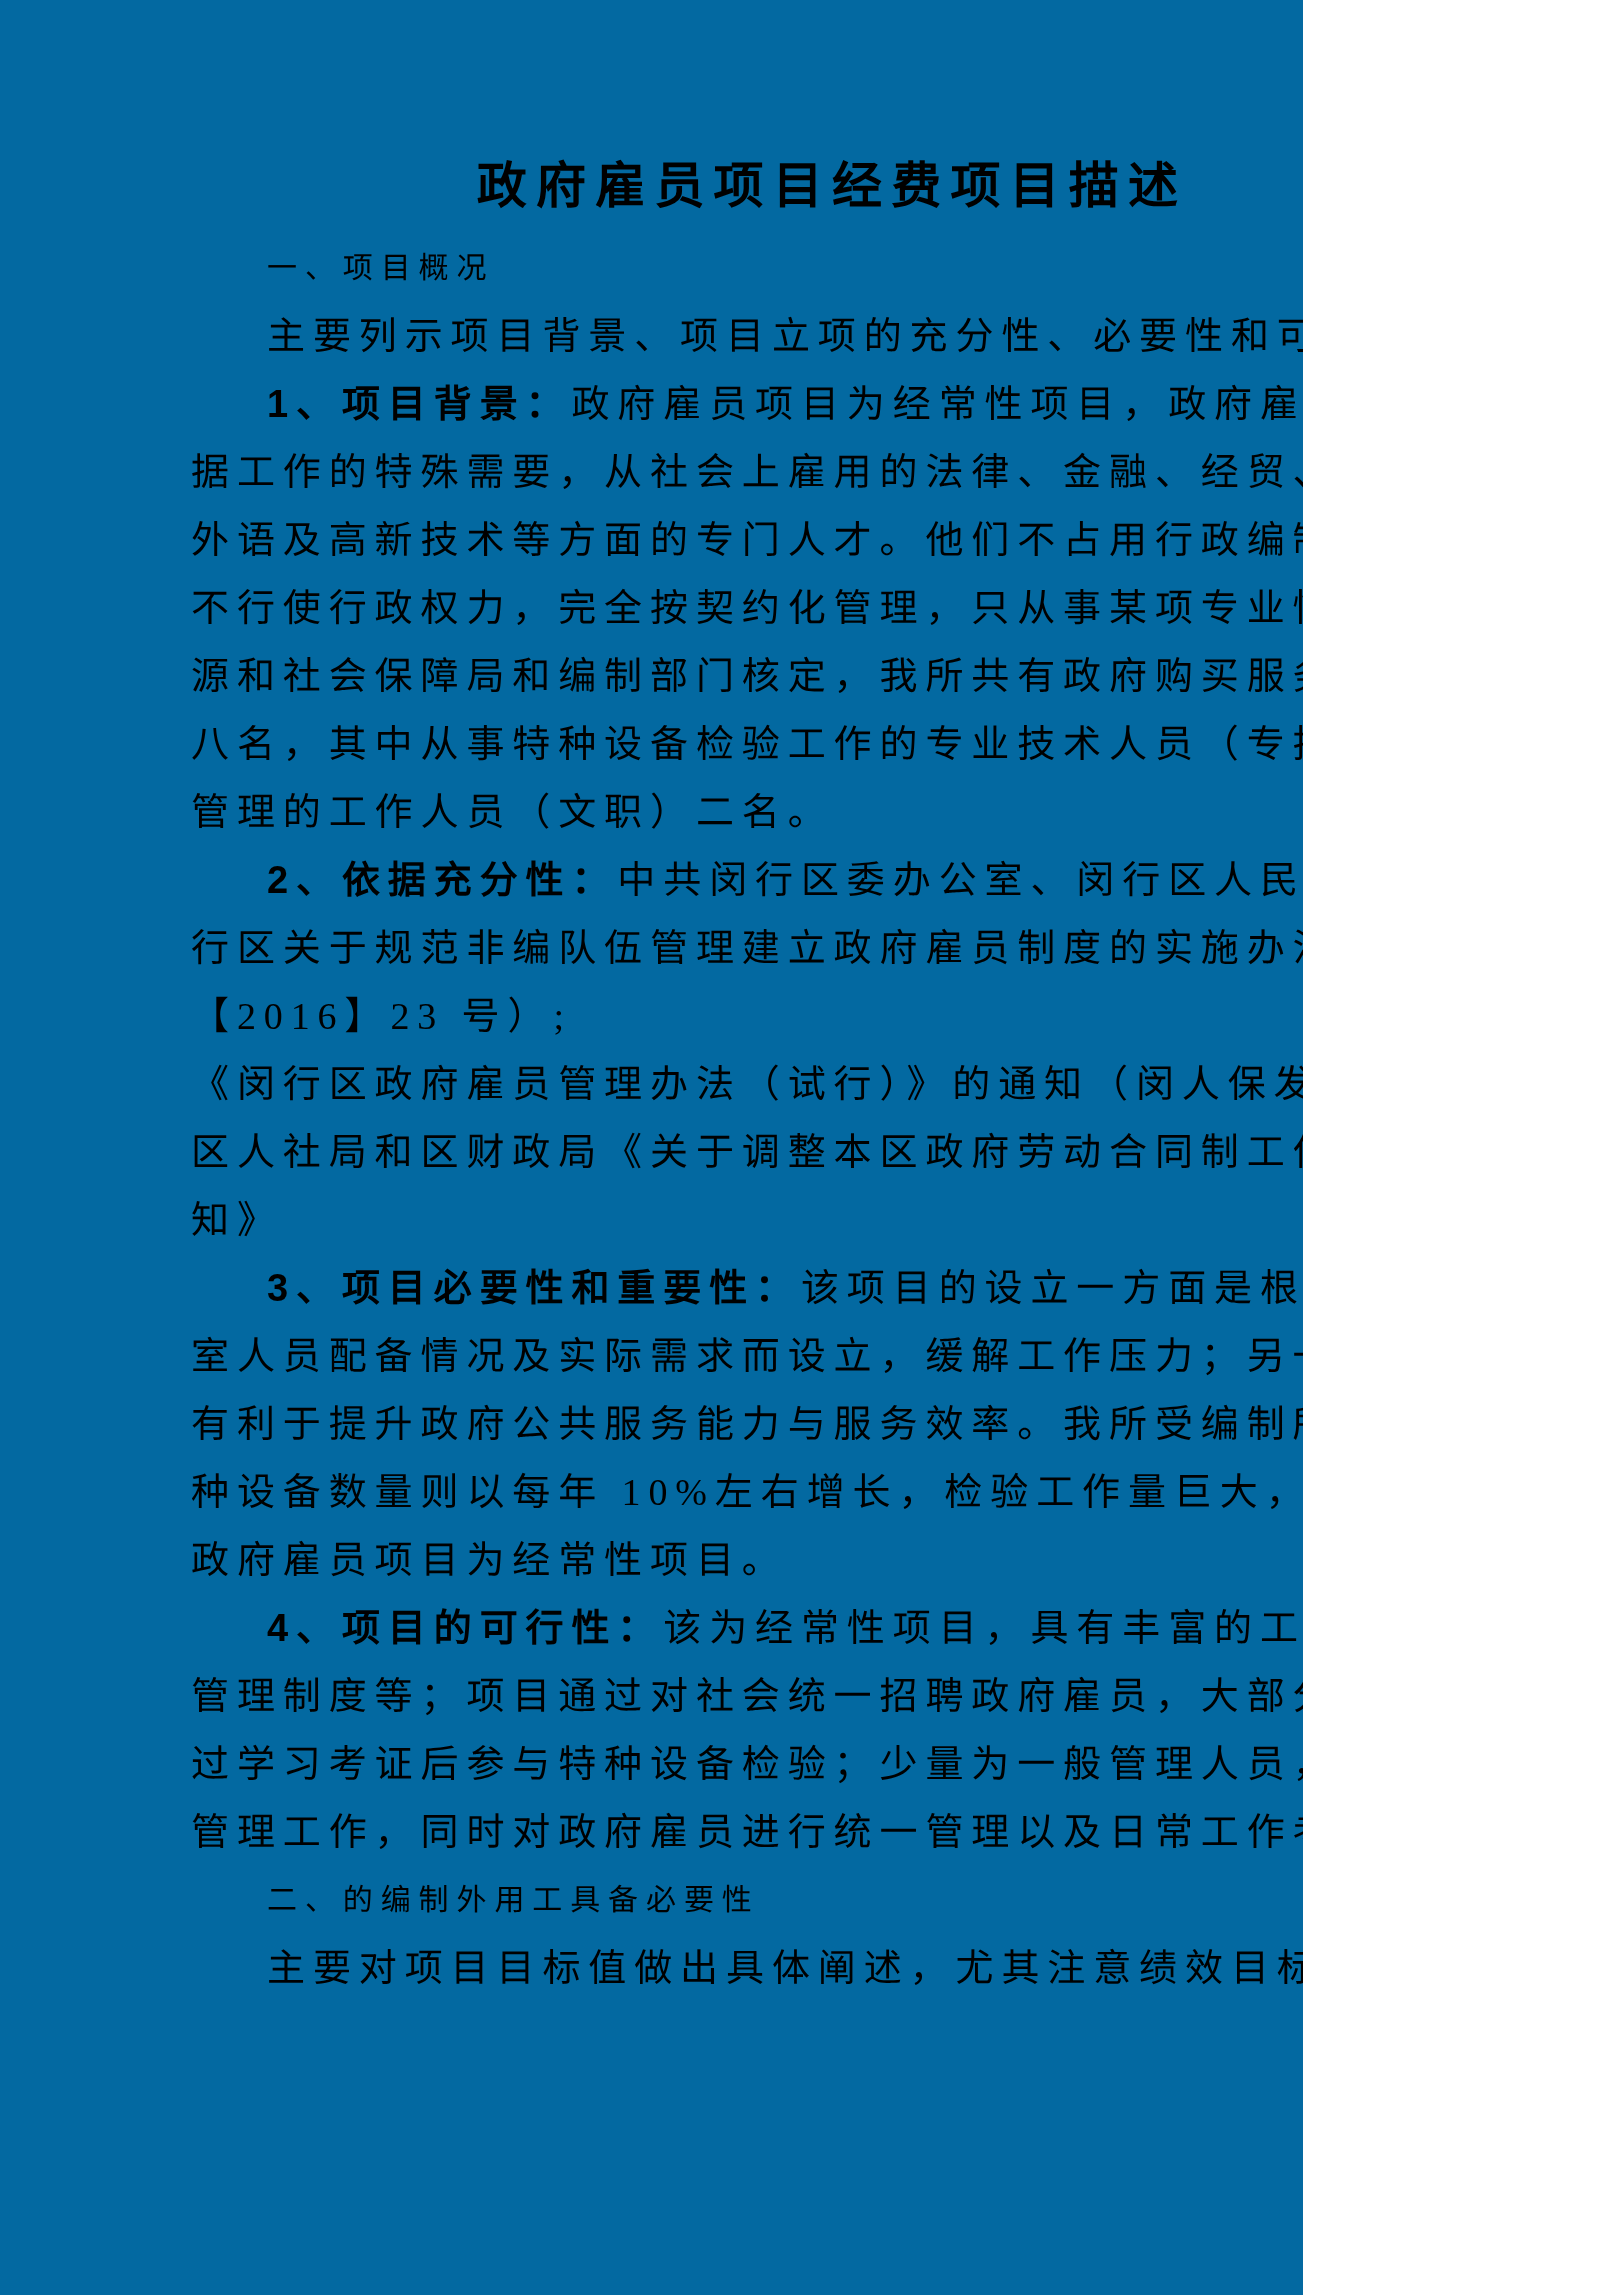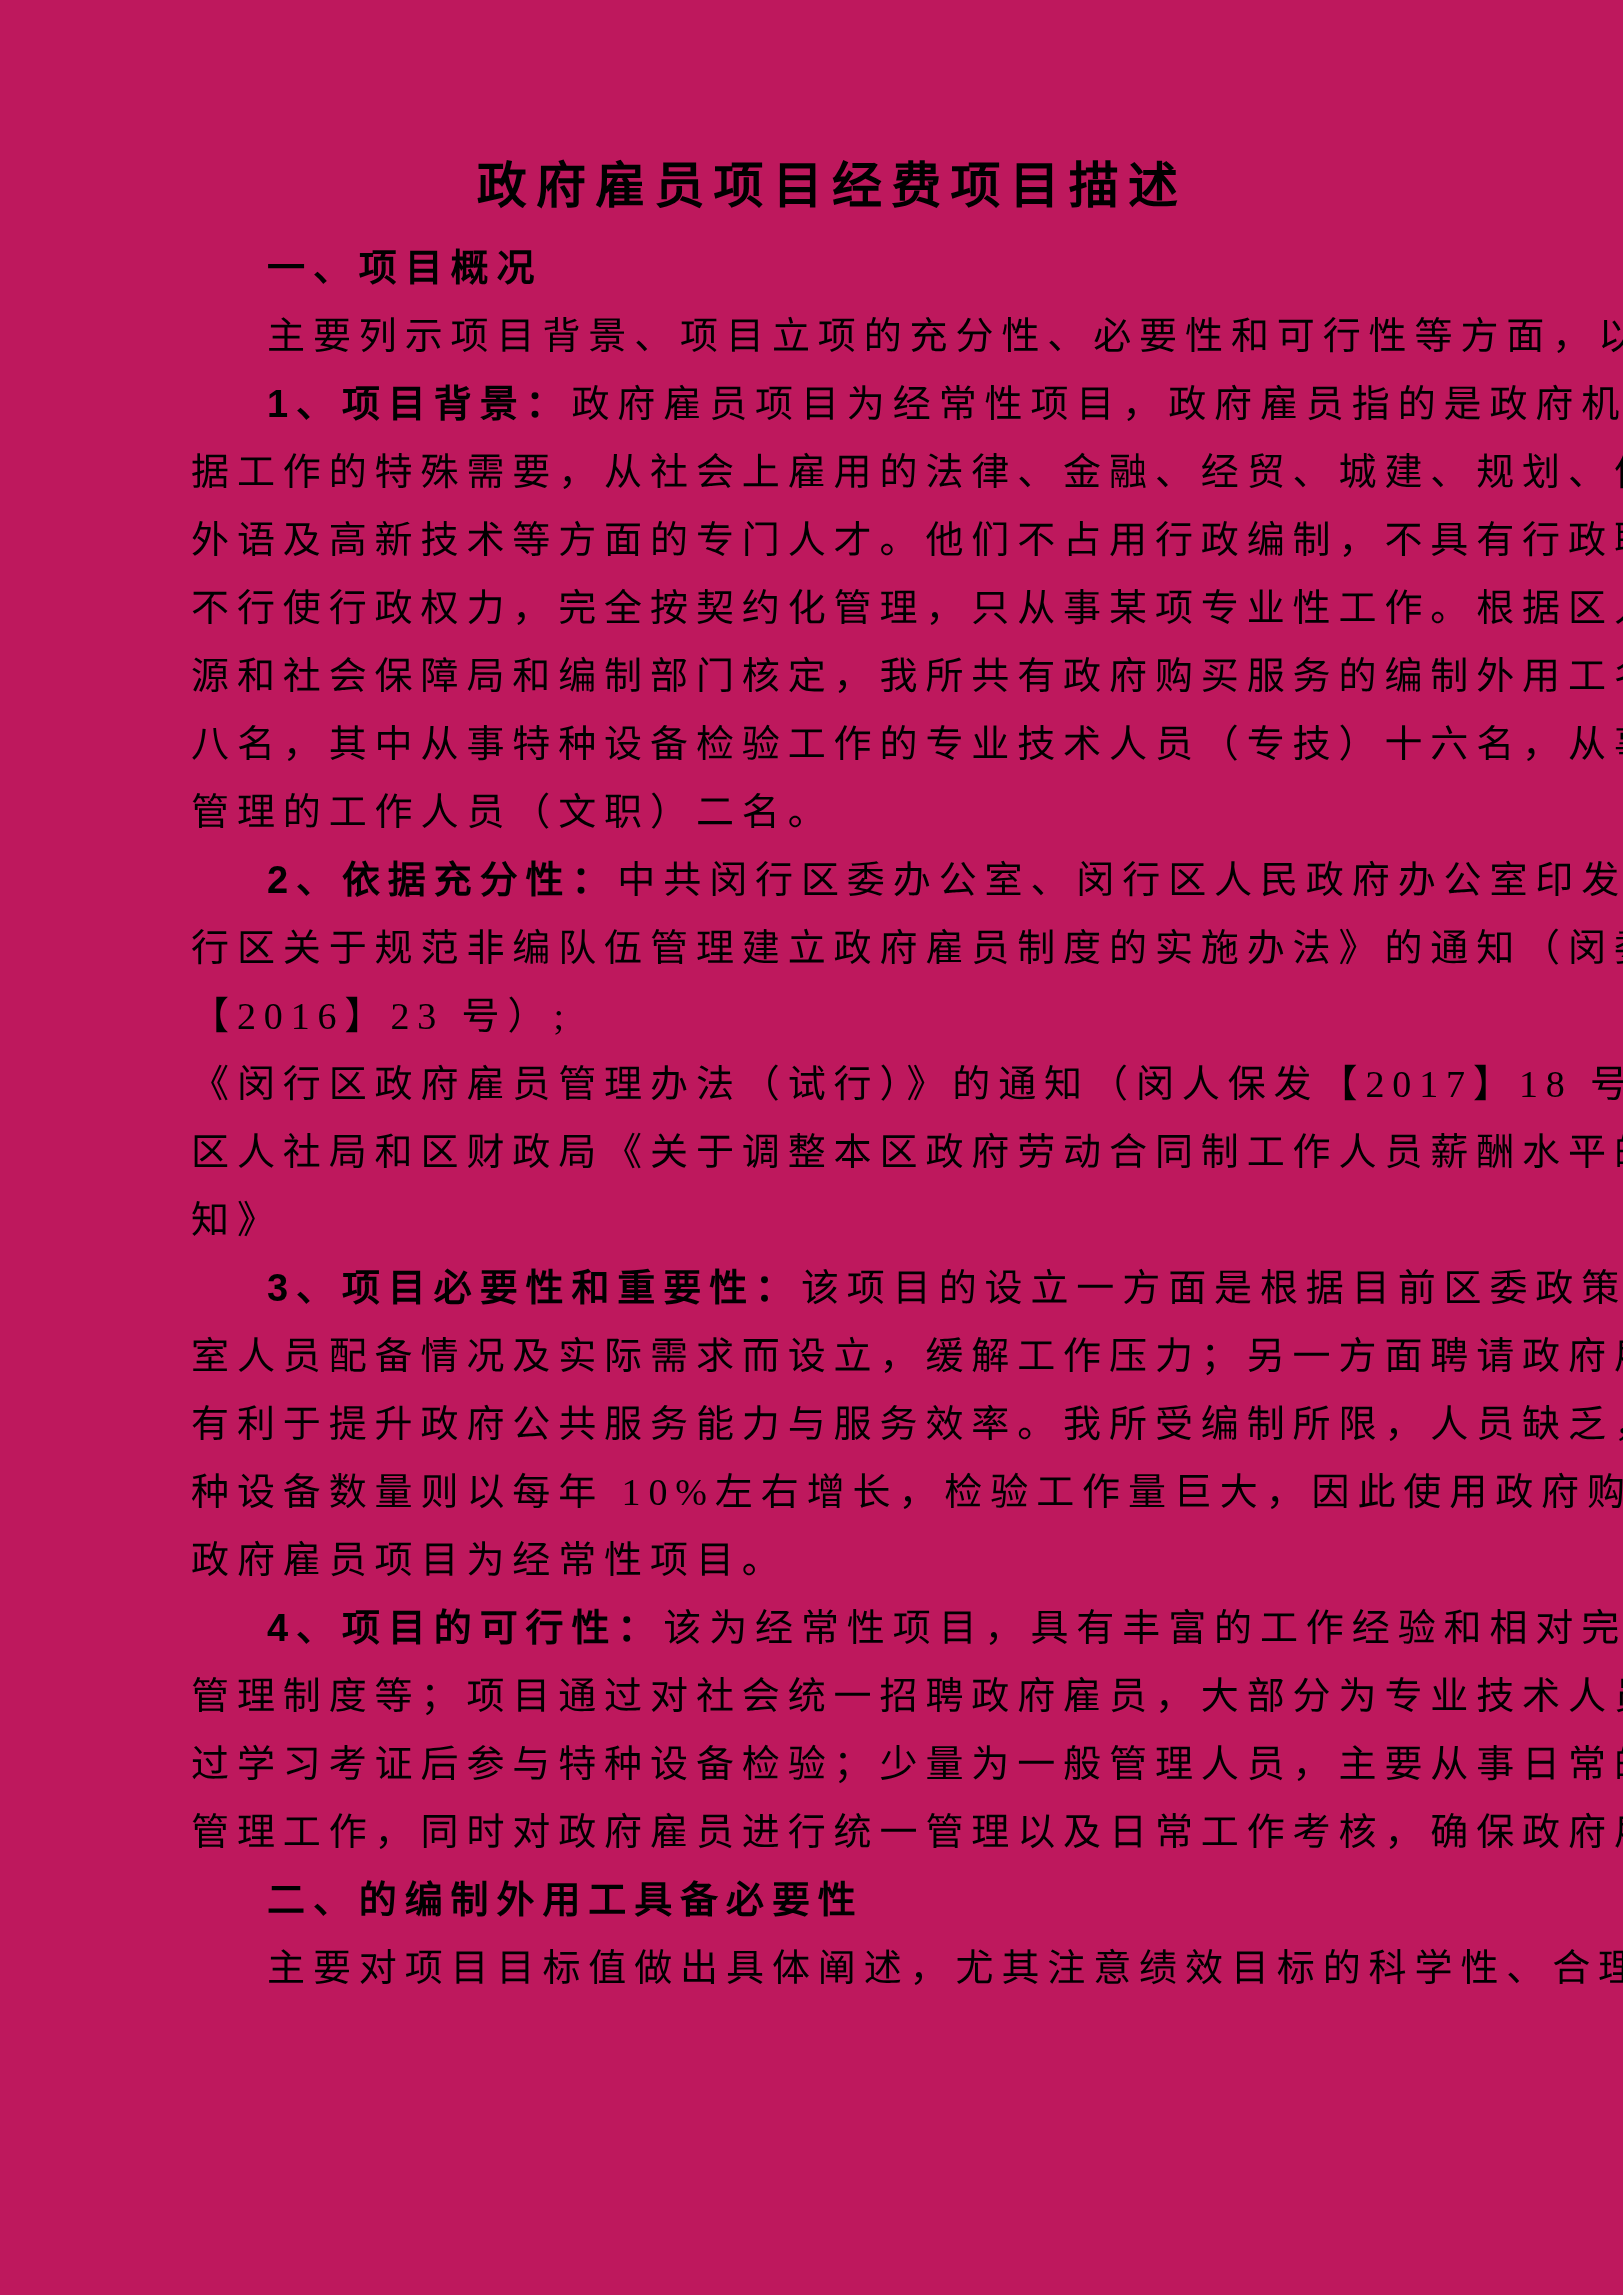--- a/index.html
+++ b/index.html
@@ -3,23 +3,23 @@
 <meta charset="utf-8">
 <title>政府雇员项目经费项目描述</title>
 <style>
   html, body {
     margin: 0;
     padding: 0;
     background: #ffffff;
   }
   .page {
     position: relative;
-    width: 1623px;
+    width: 1303px;
     height: 2295px;
-    background: #be185d;
+    background: #0369a1;
     color: #000000;
     overflow: hidden;
     font-family: "Liberation Serif", serif;
   }
   .doc {
     position: absolute;
     left: 191px;
     top: 0;
     width: 1282px;
   }
@@ -28,23 +28,23 @@
     font-size: 50px;
     line-height: 60px;
     font-weight: bold;
     letter-spacing: 9.2px;
     text-align: center;
     white-space: nowrap;
     font-family: "Liberation Serif", serif;
   }
   .heading {
     margin: 0;
-    font-size: 38px;
+    font-size: 30px;
     line-height: 68px;
-    font-weight: bold;
+    font-weight: normal;
     font-family: "Liberation Sans", sans-serif;
     text-indent: 76px;
     letter-spacing: 7.9px;
     white-space: nowrap;
   }
   .title + .heading,
   #blocks-root > .heading:first-child {
     margin-top: 18.3px;
   }
   .para {

